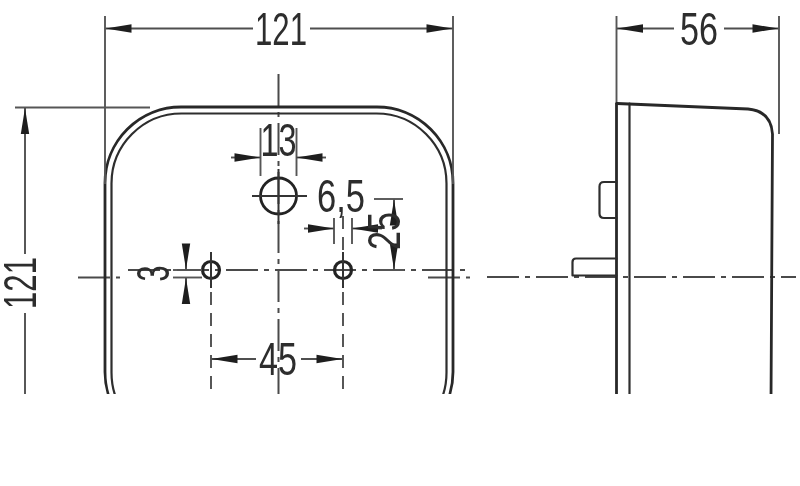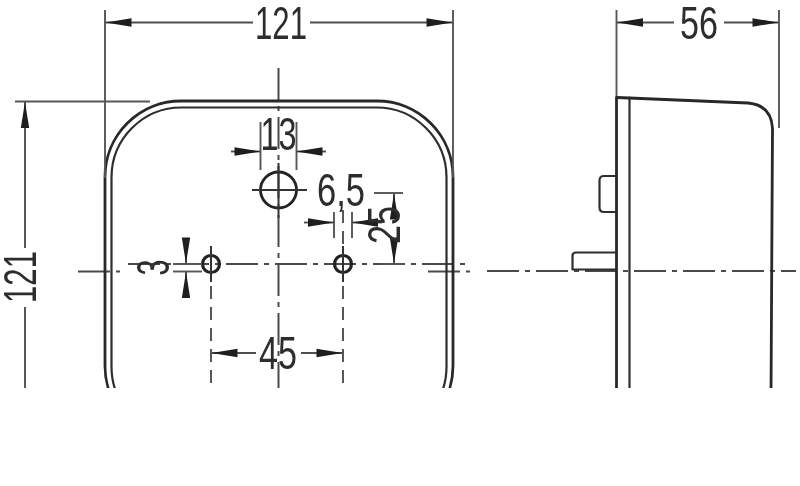--- a/index.html
+++ b/index.html
@@ -1,16 +1,16 @@
 <!DOCTYPE html>
 <html><head>
 <meta charset="utf-8">
 <style>
   html,body{margin:0;padding:0;background:#ffffff;}
-  .stage{position:relative;width:800px;height:388px;background:#ffffff;overflow:hidden;}
+  .stage{position:relative;width:800px;height:388px;background:#ffffff;overflow:hidden;margin-top:6px;}
   svg{display:block;}
   .outline{stroke:#282828;stroke-width:2.8;fill:none;stroke-linecap:round;stroke-linejoin:round;}
   .outline-thin{stroke:#2e2e2e;stroke-width:2.2;fill:none;stroke-linecap:round;stroke-linejoin:round;}
   .hole{stroke:#232323;stroke-width:3.2;fill:none;}
   .hole-big{stroke:#232323;stroke-width:2.8;fill:none;}
   .dim{stroke:#4f4f4f;stroke-width:1.9;fill:none;stroke-linecap:butt;}
   .dim-ext{stroke:#565656;stroke-width:1.9;fill:none;stroke-linecap:butt;}
   .dashed{stroke:#4f4f4f;stroke-width:1.9;fill:none;stroke-dasharray:13 8;}
   .centerline{stroke:#4a4a4a;stroke-width:2;fill:none;stroke-dasharray:32 6 5 6;}
   .cross{stroke:#343434;stroke-width:2;fill:none;}

